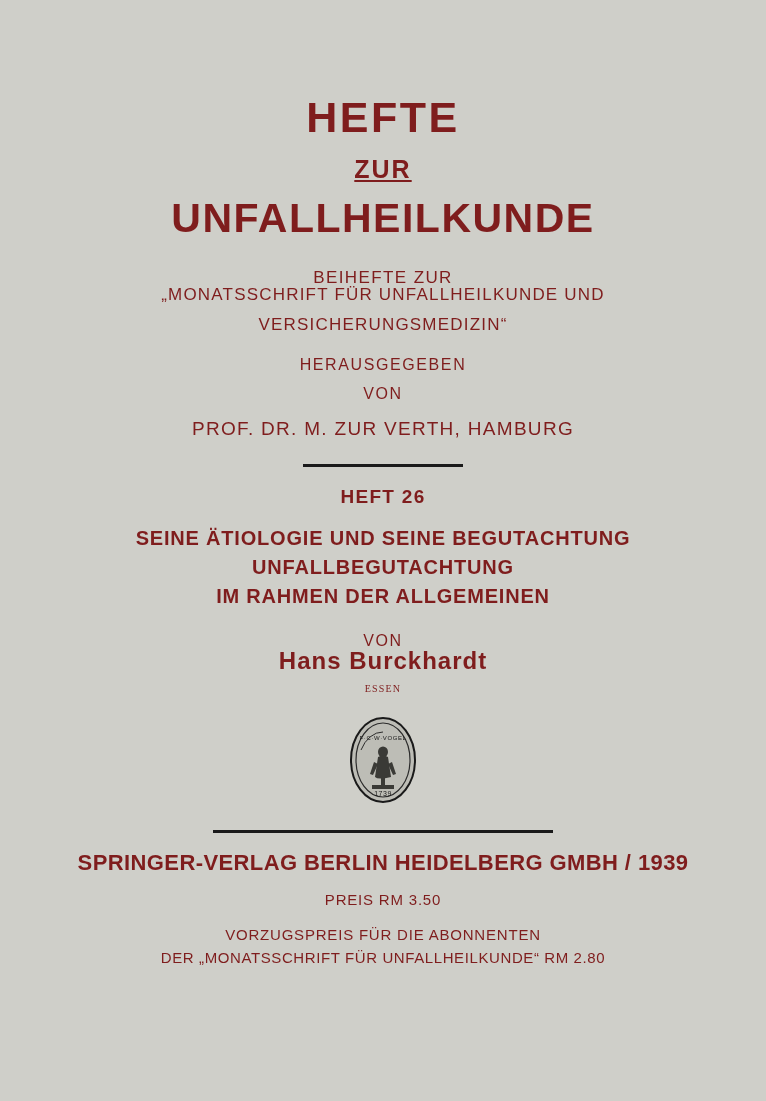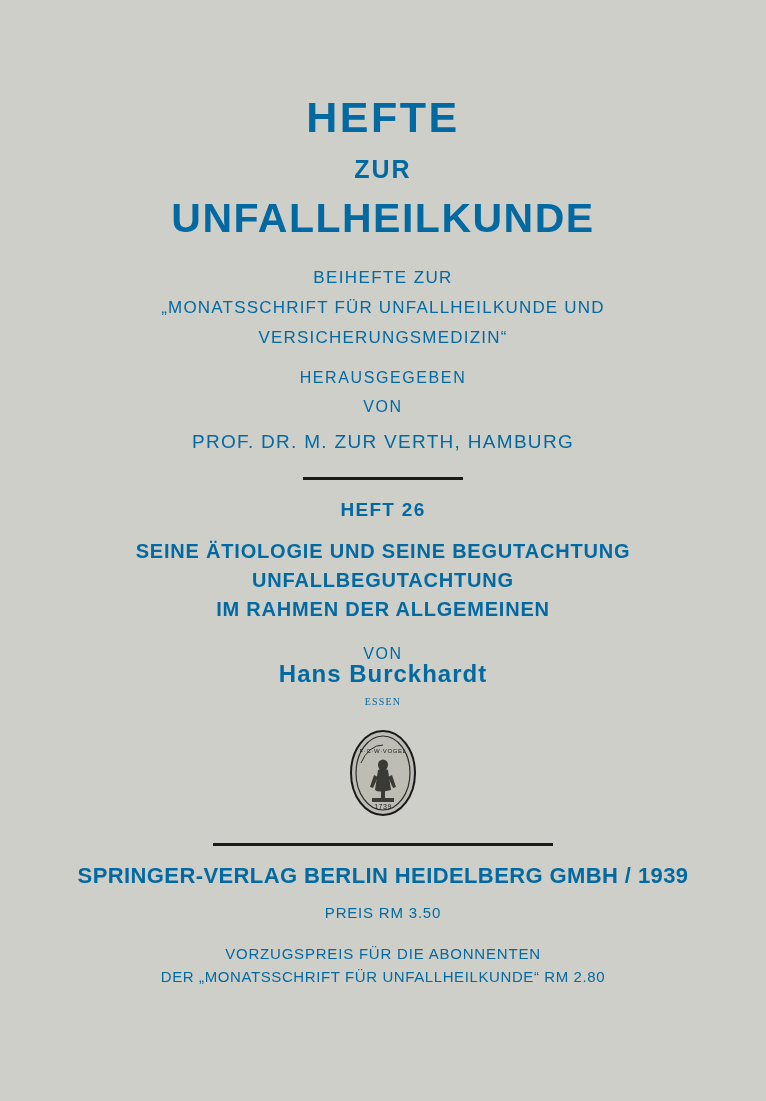--- a/index.html
+++ b/index.html
@@ -6,21 +6,21 @@
     margin: 0;
     padding: 0;
     background: #ffffff;
   }
   .page {
     position: relative;
     width: 766px;
     height: 1101px;
     background: #cfcfc9;
     font-family: "Liberation Sans", sans-serif;
-    color: #0369a1;
+    color: #7f1d1d;
     overflow: hidden;
   }
   .inner {
     position: absolute;
     left: 0;
     top: 0;
     width: 766px;
     height: 1101px;
     display: flex;
     flex-direction: column;
@@ -34,37 +34,37 @@
     font-weight: bold;
     letter-spacing: 2.5px;
     line-height: 1;
   }
   .t-zur {
     margin-top: 18px;
     font-size: 25px;
     font-weight: bold;
     letter-spacing: 2px;
     line-height: 1;
+    text-decoration: underline;
   }
   .t-unfall {
     margin-top: 16px;
     font-size: 41px;
     font-weight: bold;
     letter-spacing: 1.5px;
     line-height: 1;
   }
 
   .t-beihefte {
     margin-top: 30px;
     font-size: 17px;
     letter-spacing: 1.4px;
     line-height: 1;
   }
   .t-mon1 {
-    margin-top: 13px;
     font-size: 17px;
     letter-spacing: 1.2px;
     line-height: 1;
     text-align: right;
   }
   .t-mon2 {
     margin-top: 13px;
     font-size: 17px;
     letter-spacing: 1.2px;
     line-height: 1;
@@ -154,21 +154,21 @@
     letter-spacing: 0.4px;
     line-height: 1;
   }
   .t-price1 {
     margin-top: 18px;
     font-size: 15px;
     letter-spacing: 0.8px;
     line-height: 1;
   }
   .t-price2 {
-    margin-top: 26px;
+    margin-top: 20px;
     font-size: 15px;
     letter-spacing: 0.8px;
     line-height: 1;
   }
   .t-price3 {
     margin-top: 8px;
     font-size: 15px;
     letter-spacing: 0.6px;
     line-height: 1;
   }

